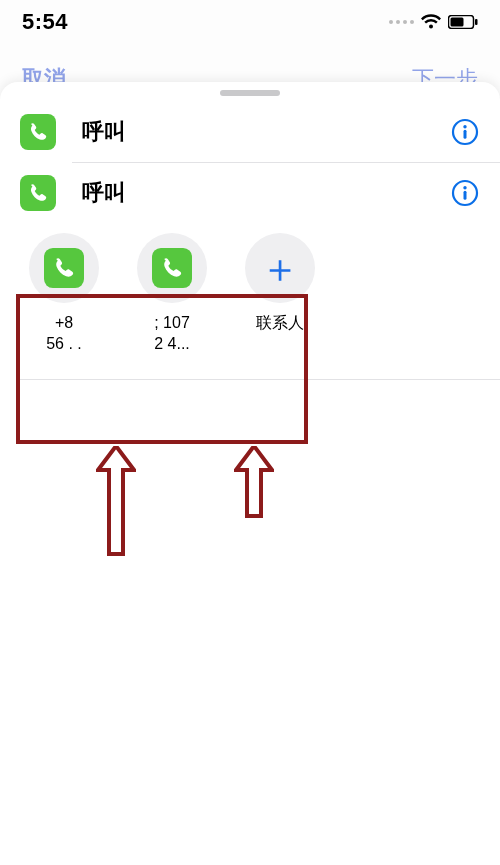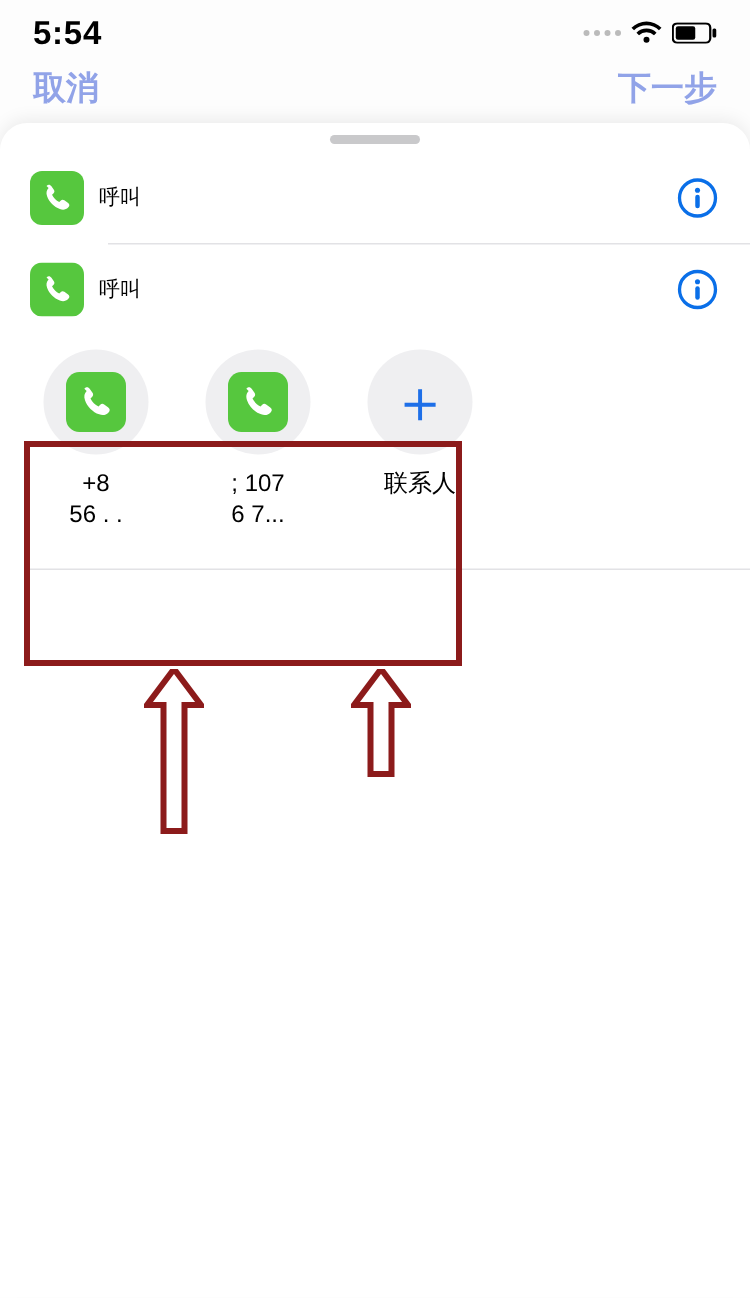--- a/index.html
+++ b/index.html
@@ -8,36 +8,36 @@
 
   
   .status-bar { height:44px; display:flex; align-items:center; justify-content:space-between; padding:11px 22px; }
   .status-time { font-weight:700; font-size:22px; letter-spacing:0.5px; }
   .status-right { display:flex; align-items:center; gap:6px; }
   .dots { display:flex; gap:3px; }
   .dots span { width:4px; height:4px; background:#bbb; border-radius:50%; display:block; }
   .wifi svg, .batt svg { display:block; }
 
   
-  .under-nav { height:50px; display:flex; align-items:flex-start; justify-content:space-between; padding:0 22px; color:#3a5bd8; opacity:0.55; filter:blur(0.3px); }
+  .under-nav { height:50px; display:flex; align-items:flex-end; justify-content:space-between; padding:0 22px; color:#3a5bd8; opacity:0.55; filter:blur(0.3px); }
   .under-nav .left { font-size:22px; font-weight:600; }
-  .under-nav .right { font-size:22px; font-weight:700; }
+  .under-nav .right { font-size:22px; font-weight:400; }
 
   
   .sheet { position:absolute; left:0; right:0; top:82px; bottom:0; background:#fff; border-top-left-radius:18px; border-top-right-radius:18px; box-shadow:0 -2px 12px rgba(0,0,0,0.08); }
   .grabber { width:60px; height:6px; background:#c9c9cb; border-radius:3px; margin:8px auto 6px; }
   .sheet-header { display:flex; align-items:center; justify-content:space-between; padding:6px 20px 10px; }
   .sheet-title { font-size:36px; font-weight:800; }
   .close-btn { width:40px; height:40px; border-radius:20px; background:#e7e7ea; display:flex; align-items:center; justify-content:center; cursor:pointer; }
   .close-btn span { font-size:24px; color:#7d7d82; font-weight:700; line-height:1; }
 
   .list { }
   .row { display:flex; align-items:center; padding:12px 20px; }
   .row .app-icon { width:36px; height:36px; flex:0 0 36px; }
-  .row .label { flex:1; font-size:14px; font-weight:400; margin-left:10px; }
+  .row .label { flex:1; font-size:22px; font-weight:700; margin-left:26px; }
   .row .info { width:30px; height:30px; flex:0 0 30px; display:flex; align-items:center; justify-content:center; cursor:pointer; margin-right:0; }
   .sep { height:1px; background:#e2e2e5; margin-left:72px; }
 
   .app-icon svg { width:36px; height:36px; display:block; }
 
   .expand { padding:6px 20px 24px 20px; }
   .bubbles { display:flex; gap:32px; padding:4px 6px 0; }
   .bubble { width:76px; display:flex; flex-direction:column; align-items:center; }
   .bubble .circle { width:70px; height:70px; border-radius:50%; background:#efeff1; display:flex; align-items:center; justify-content:center; cursor:pointer; }
   .bubble .mini-app { width:40px; height:40px; }
@@ -145,21 +145,21 @@
           <div class="bubble">
             <div class="circle">
               <span class="mini-app">
                 <svg viewBox="0 0 36 36">
                     <rect width="36" height="36" rx="8" fill="#56c73e"></rect>
                     <path d="M11 10c1.3-1.3 2.4-1 3.3.2l1.6 2.3c.6.9.5 1.7-.3 2.5l-.9.9c1 2.1 2.7 3.8 4.8 4.8l.9-.9c.8-.8 1.6-.9 2.5-.3l2.3 1.6c1.2.9 1.5 2 .2 3.3-1.4 1.4-3.3 1.8-5.5 1-3.9-1.4-7.1-4.6-8.5-8.5-.8-2.2-.4-4.1 1-5.5z" fill="#fff"></path>
                   </svg>
               </span>
             </div>
             <div class="cap">
-              <span>; 107</span><br><span>6 7...</span>
+              <span>; 107</span><br><span>2 4...</span>
             </div>
           </div>
 
           <div class="bubble">
             <div class="circle">
               <span class="plus">＋</span>
             </div>
             <div class="cap">联系人</div>
           </div>
         </div>

